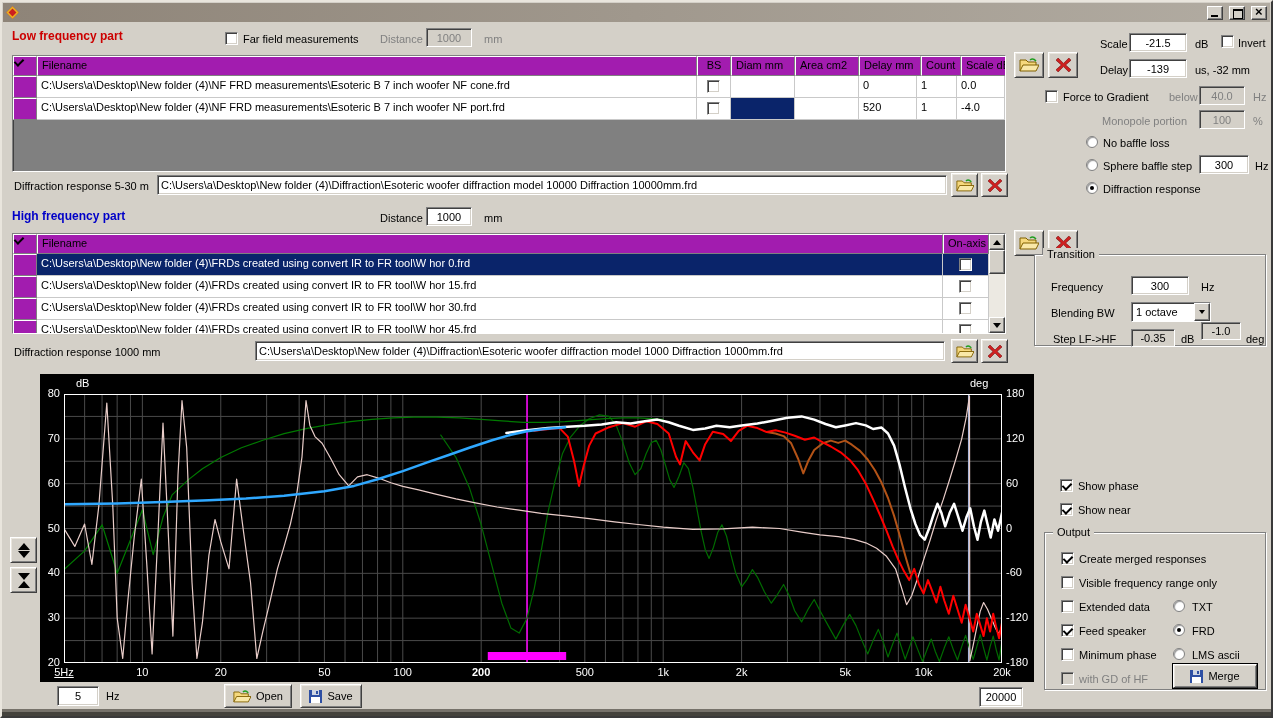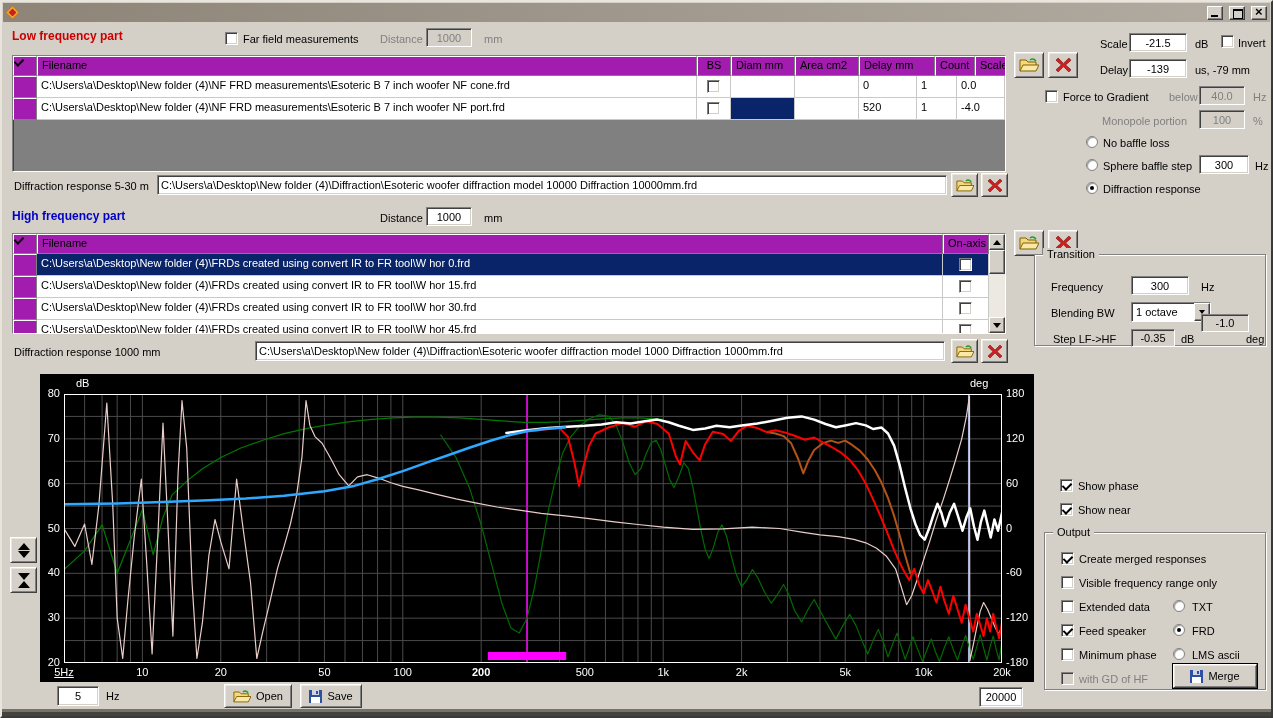--- a/index.html
+++ b/index.html
@@ -113,21 +113,21 @@
 <input class="edit dis center" style="left: 424px; top: 26px; width: 46px; height: 19px;" value="1000">
 <span class="t gray" style="left:482px;top:31px">mm</span>
 
 <div class="table" style="left:10px;top:53px;width:994px;height:117px">
   <div class="thead">
     <div class="th" style="width:24px"></div>
     <div class="th" style="width:660px">Filename</div>
     <div class="th" style="width:34px;text-align:center">BS</div>
     <div class="th" style="width:64px">Diam mm</div>
     <div class="th" style="width:64px">Area cm2</div>
-    <div class="th" style="width:76px">Delay mm</div>
+    <div class="th" style="width:62px">Delay mm</div>
     <div class="th" style="width:40px">Count</div>
     <div class="th" style="width:48px">Scale dB</div>
   </div>
   <div class="tr">
     <div class="rowhdr" style="width:24px"></div>
     <div class="td" style="width:660px">C:\Users\a\Desktop\New folder (4)\NF FRD measurements\Esoteric B 7 inch woofer NF cone.frd</div>
     <div class="td c" style="width:34px">
         <span class="cb s on"></span>
       </div>
     <div class="td" style="width:64px"></div>
@@ -162,21 +162,21 @@
       <path d="M2 0 L7 5 L12 0 L14 2 L9 6.5 L14 11 L12 13 L7 8 L2 13 L0 11 L5 6.5 L0 2 Z" fill="#cf2020" stroke="#7a1010" stroke-width="0.6"></path>
     </svg>
 </button>
 <span class="t" style="left:1098px;top:36px">Scale</span>
 <input class="edit center" style="left: 1127px; top: 31px; width: 58px; height: 19px;" value="-21.5">
 <span class="t" style="left:1193px;top:36px">dB</span>
 <span class="cb" style="left:1219px;top:33px"></span>
 <span class="t" style="left:1236px;top:35px">Invert</span>
 <span class="t" style="left:1098px;top:62px">Delay</span>
 <input class="edit center" style="left: 1127px; top: 57px; width: 58px; height: 19px;" value="-139">
-<span class="t" style="left:1193px;top:62px">us, -79 mm</span>
+<span class="t" style="left:1193px;top:62px">us, -32 mm</span>
 
 <span class="cb" style="left:1043px;top:88px"></span>
 <span class="t" style="left:1061px;top:89px">Force to Gradient</span>
 <span class="t gray" style="left:1167px;top:89px">below</span>
 <input class="edit dis center" style="left: 1197px; top: 84px; width: 46px; height: 19px;" value="40.0">
 <span class="t gray" style="left:1251px;top:89px">Hz</span>
 <span class="t gray" style="left:1100px;top:113px">Monopole portion</span>
 <input class="edit dis center" style="left: 1197px; top: 108px; width: 46px; height: 19px;" value="100">
 <span class="t gray" style="left:1251px;top:113px">%</span>
 
@@ -275,21 +275,21 @@
   <span class="t" style="left:16px;top:52px">Blending BW</span>
   <div class="dd" style="left:96px;top:47px;width:80px;height:20px">
     <span class="val">1 octave</span>
     <span class="ddbtn">
         <span class="tri down" style="border-left-width:3px;border-right-width:3px;border-top-width:4px"></span>
       </span>
   </div>
   <span class="t" style="left:18px;top:78px">Step LF-&gt;HF</span>
   <input class="edit ro center" style="left: 96px; top: 74px; width: 44px; height: 18px;" value="-0.35">
   <span class="t" style="left:146px;top:78px">dB</span>
-  <input class="edit ro center" style="left: 166px; top: 59px; width: 48px; height: 18px;" value="-1.0">
+  <input class="edit ro center" style="left: 166px; top: 67px; width: 40px; height: 18px;" value="-1.0">
   <span class="t" style="left:211px;top:78px">deg</span>
 </div>
 
 <span class="t" style="left:12px;top:344px">Diffraction response 1000 mm</span>
 <input class="edit" style="left: 253px; top: 339px; width: 690px; height: 20px;" value="C:\Users\a\Desktop\New folder (4)\Diffraction\Esoteric woofer diffraction model 1000 Diffraction 1000mm.frd">
 <button class="btn3d" style="left:949px;top:337px;width:27px;height:24px">
   <svg width="18" height="13" viewBox="0 0 20 14">
       <path d="M1 13 V2 h6 l2 2 h8 v3" fill="#f5d87d" stroke="#806000"></path>
       <path d="M1 13 L4 7 h16 l-3 6 z" fill="#f9e8a8" stroke="#806000"></path>
       <path d="M11 2 q3 -2.5 6 1" fill="none" stroke="#1f9e1f" stroke-width="1.5"></path>

